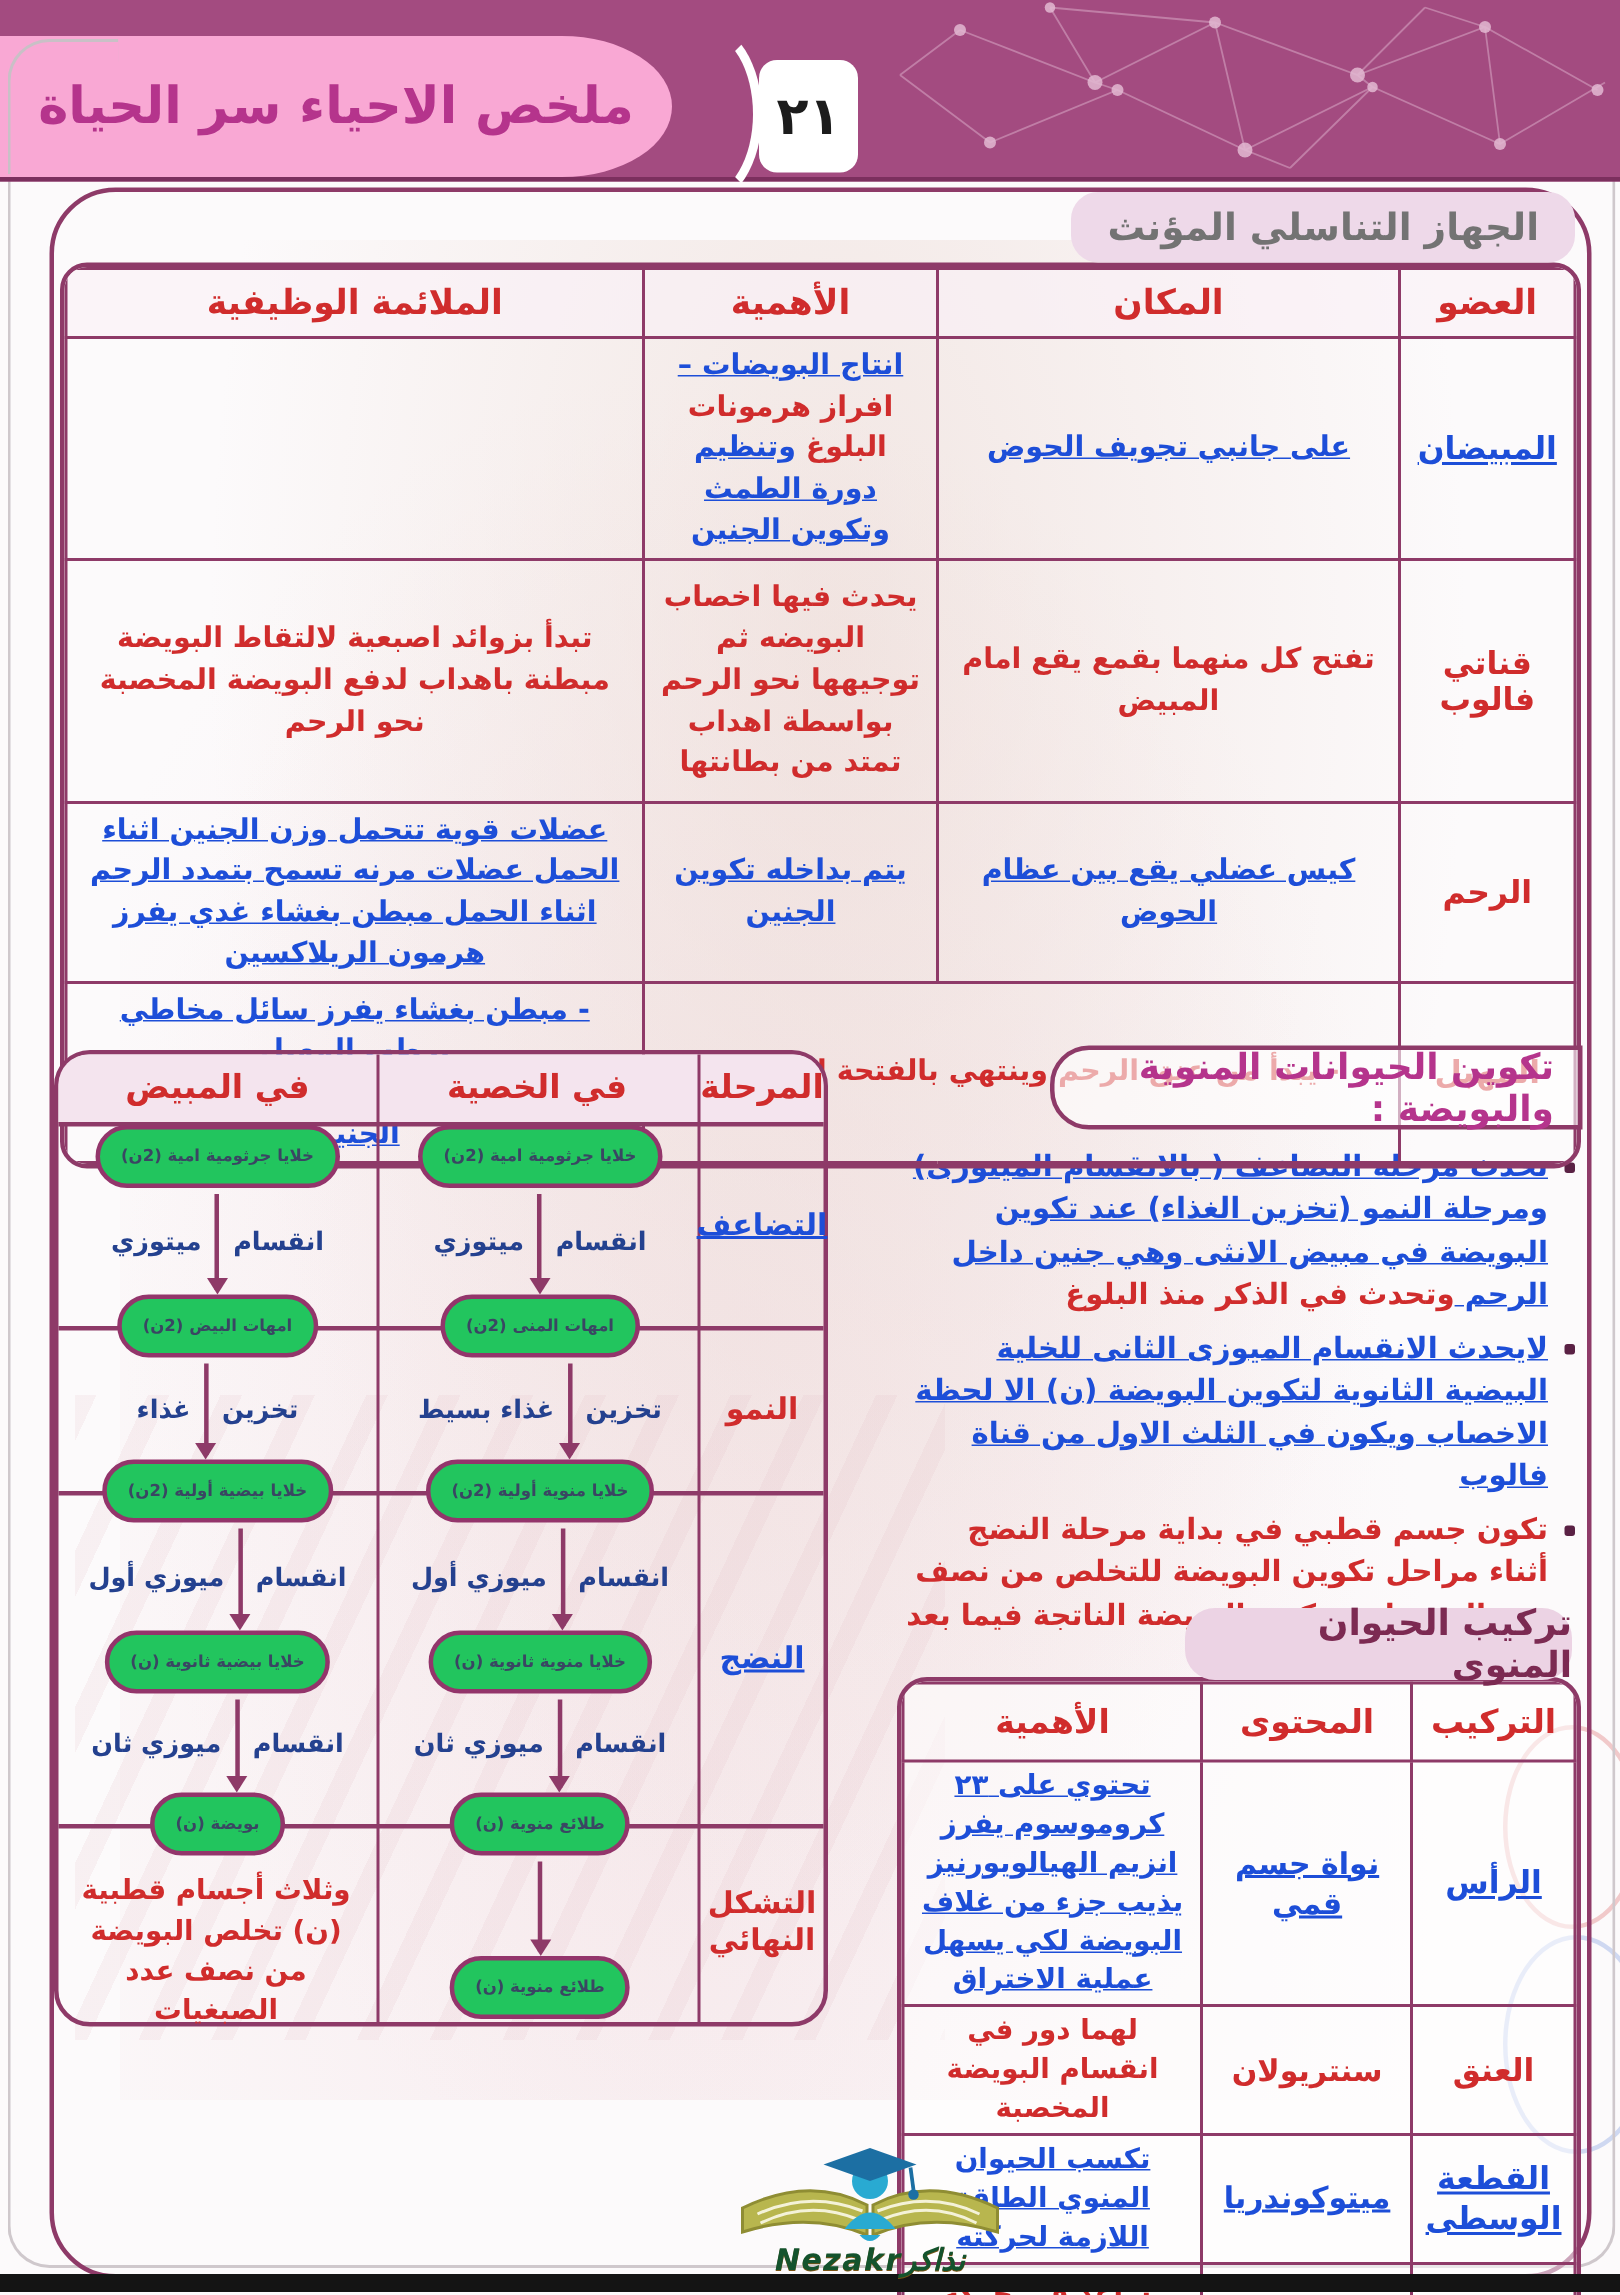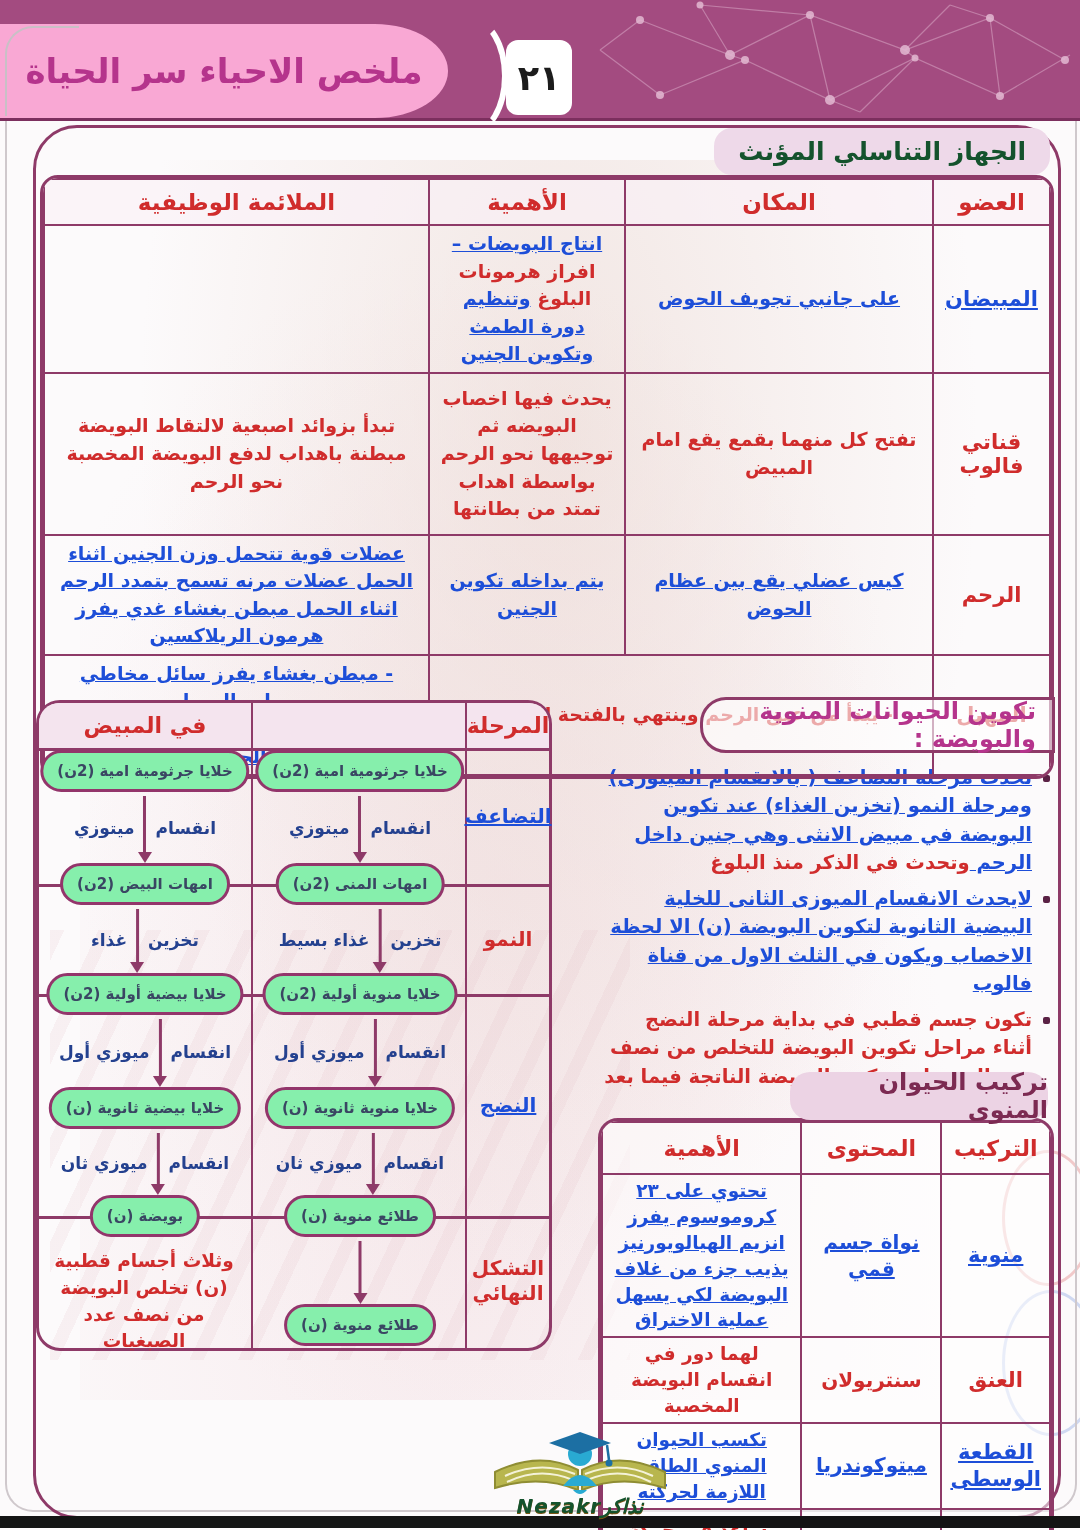--- a/index.html
+++ b/index.html
@@ -38,21 +38,21 @@
   .gray-frame{position:absolute;left:5px;top:112px;width:1068px;height:1398px;z-index:0;
     border-left:2px solid #cfc8cc;border-right:2px solid #cfc8cc;border-bottom:2px solid #cfc8cc;
     border-radius:0 0 28px 28px;}
 
   
   .frame{position:absolute;left:33px;top:125px;width:1022px;height:1388px;z-index:1;
     border:3px solid #8e3a68;border-radius:44px;}
 
   
   .sec1-pill{position:absolute;right:30px;top:128px;padding:9px 24px;background:#eed9e9;
-    border-radius:18px;color:#14532d;font-size:25px;z-index:4;text-align:center;}
+    border-radius:18px;color:#737373;font-size:25px;z-index:4;text-align:center;}
   .sperm-pill{position:absolute;left:790px;top:1072px;width:258px;height:48px;background:#ecd3e4;
     border-radius:20px;color:#7c2a52;font-size:24px;display:flex;align-items:center;justify-content:center;z-index:4;}
 
   
   .c-blue{color:#1d4ed8;text-decoration:underline;} .c-red{color:#d02c2c;}
 
   
   .t1{position:absolute;left:40px;top:175px;width:1008px;z-index:3;
       border:3px solid #8e3a68;border-radius:18px;overflow:hidden;}
   .t1 table{width:100%;border-collapse:collapse;direction:rtl;}
@@ -73,23 +73,23 @@
   .fh-stage{right:0;width:82px;} .fh-testis{right:84px;width:214px;} .fh-ovary{right:298px;width:212px;}
   .fv{position:absolute;top:0;bottom:0;width:2.5px;background:#8e3a68;z-index:1;}
   .fv1{right:82px;} .fv2{right:296px;}
   .fl{position:absolute;left:0;right:0;height:2.5px;background:#8e3a68;z-index:1;}
   .fl0{top:45px;} .fl1{top:181px;} .fl2{top:291px;} .fl3{top:513px;}
   .srow{position:absolute;right:0;width:82px;display:flex;align-items:center;justify-content:center;
         text-align:center;font-size:20px;line-height:1.25;z-index:2;padding:0 4px;box-sizing:border-box;}
   .s1{top:45px;height:136px;} .s2{top:181px;height:110px;} .s3{top:291px;height:222px;} .s4{top:513px;height:130px;}
   .fcol{position:absolute;top:0;bottom:0;}
   .col-testis{left:214px;width:214px;} .col-ovary{left:0;width:212px;}
-  .node{position:absolute;left:50%;transform:translateX(-50%);z-index:2;background:#86efac;
+  .node{position:absolute;left:50%;transform:translateX(-50%);z-index:2;background:#22c55e;
     border:3px solid #93356b;border-radius:21px;height:42px;line-height:36px;box-sizing:border-box;
-    padding:0 14px;font-size:15px;color:#3a4663;text-align:right;white-space:nowrap;}
+    padding:0 14px;font-size:11px;color:#3a4663;text-align:right;white-space:nowrap;}
   .n1{top:47px;} .n2{top:160px;} .n3{top:270px;} .n4{top:384px;} .n5{top:492px;} .n6{top:601px;}
   .fl-arrow{position:absolute;left:50%;transform:translateX(-50%);display:flex;gap:9px;
     align-items:stretch;direction:rtl;z-index:1;}
   .a1{top:93px;height:64px;} .a2{top:206px;height:61px;} .a3{top:316px;height:65px;}
   .a4{top:430px;height:59px;} .a5{top:538px;height:60px;}
   .aline{width:3px;background:#8e3a68;position:relative;}
   .aline::after{content:'';position:absolute;bottom:-3px;left:50%;transform:translateX(-50%);
     border:7px solid transparent;border-top:11px solid #8e3a68;border-bottom:0;}
   .al{align-self:center;color:#24418f;font-size:17px;white-space:nowrap;}
   .ovary-note{position:absolute;left:6px;top:545px;width:198px;color:#d02c2c;font-size:18.5px;
@@ -239,20 +239,21 @@
   <div class="flow">
     <div class="flow-head"></div>
     <div class="fl fl0"></div>
     <div class="fl fl1"></div>
     <div class="fl fl2"></div>
     <div class="fl fl3"></div>
     <div class="fv fv1"></div>
     <div class="fv fv2"></div>
 
     <div class="fh fh-stage">المرحلة</div>
+    <div class="fh fh-testis">في الخصية</div>
     <div class="fh fh-ovary">في المبيض</div>
 
     <div class="srow s1 c-blue">التضاعف</div>
     <div class="srow s2 c-red">النمو</div>
     <div class="srow s3 c-blue">النضج</div>
     <div class="srow s4 c-red">التشكل النهائي</div>
 
     <div class="fcol col-testis">
       <div class="node n1">خلايا جرثومية امية (2ن)</div>
       <div class="fl-arrow a1">
@@ -325,21 +326,21 @@
           <col style="width:140px">
           <col>
         </colgroup>
       <tbody>
           <tr>
         <th>التركيب</th>
         <th>المحتوى</th>
         <th>الأهمية</th>
       </tr>
       <tr class="sr1">
-        <td class="part c-blue">منوية</td>
+        <td class="part c-blue">الرأس</td>
         <td class="cont c-blue">نواة جسم قمي</td>
         <td class="imp c-blue">تحتوي على ٢٣ كروموسوم يفرز انزيم الهيالويورنيز يذيب جزء من غلاف البويضة لكي يسهل عملية الاختراق</td>
       </tr>
       <tr class="sr2">
         <td class="part c-red">العنق</td>
         <td class="cont c-red">سنتريولان</td>
         <td class="imp c-red">لهما دور في انقسام البويضة المخصبة</td>
       </tr>
       <tr class="sr3">
         <td class="part c-blue">القطعة الوسطى</td>

